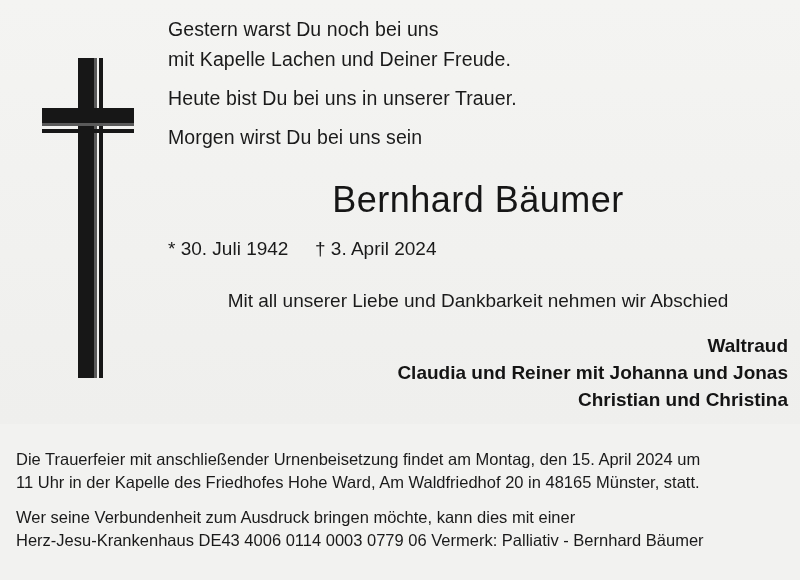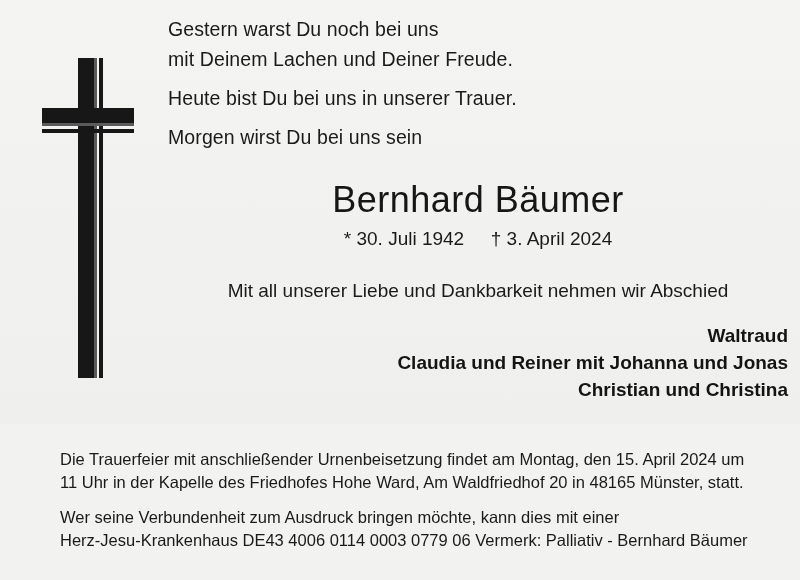--- a/index.html
+++ b/index.html
@@ -96,24 +96,24 @@
 
   .name {
     text-align: center;
     font-size: 36px;
     line-height: 44px;
     margin-top: 26px;
     letter-spacing: 0.5px;
     color: #161616;
   }
   .dates {
-    text-align: center;
+    text-align: left;
     font-size: 19px;
     line-height: 26px;
-    margin-top: 4px;
+    margin-top: 14px;
     color: #1a1a1a;
   }
   .dates .sep {
     display: inline-block;
     width: 16px;
   }
   .farewell {
     text-align: center;
     font-size: 19px;
     line-height: 26px;
@@ -137,21 +137,20 @@
     position: absolute;
     left: 16px;
     top: 448px;
     width: 770px;
     font-size: 16.5px;
     line-height: 23px;
     color: #1a1a1a;
   }
   .footer .para {
     display: block;
-    margin-left: 44px;
   }
   .footer .para + .para {
     margin-top: 12px;
   }
   .footer .ln {
     display: block;
     white-space: nowrap;
   }
 </style>
 </head>
@@ -165,21 +164,21 @@
       <div class="bar-v2"></div>
       <div class="bar-h"></div>
       <div class="bar-h2"></div>
     </div>
   </div>
 
   <div class="content">
 
     <div class="poem">
       <span class="ln">Gestern warst Du noch bei uns</span>
-      <span class="ln">mit Deinem Lachen und Deiner Freude.</span>
+      <span class="ln">mit Kapelle Lachen und Deiner Freude.</span>
       <span class="gap"></span>
       <span class="ln">Heute bist Du bei uns in unserer Trauer.</span>
       <span class="gap"></span>
       <span class="ln">Morgen wirst Du bei uns sein</span>
     </div>
 
     <div class="name">Bernhard Bäumer</div>
 
     <div class="dates">
       <span>* 30. Juli 1942</span>

